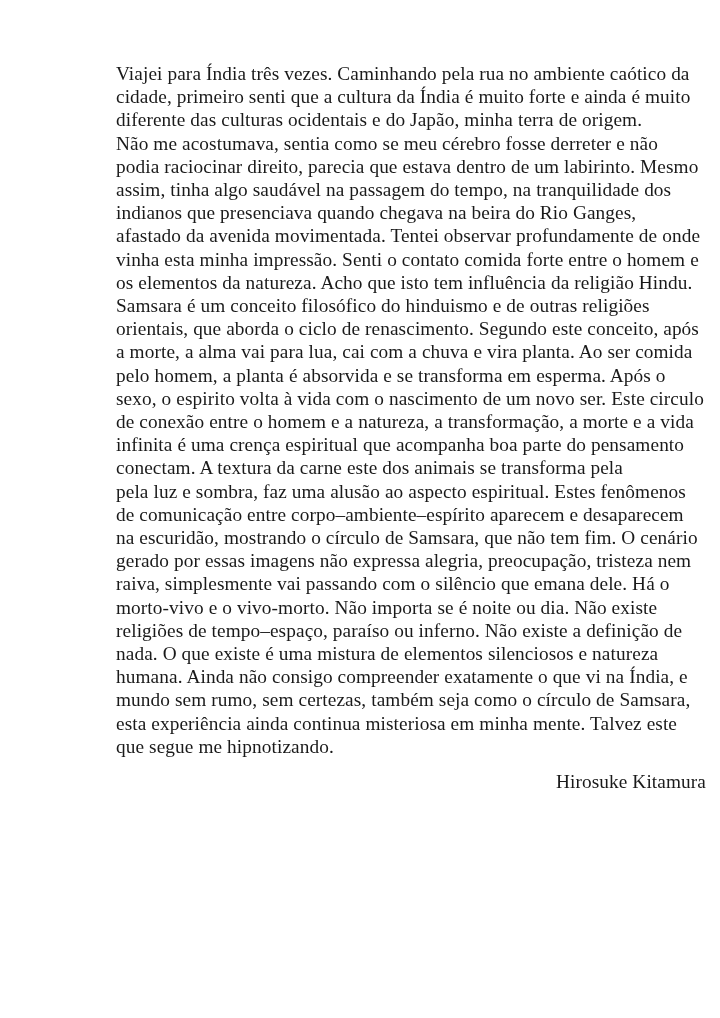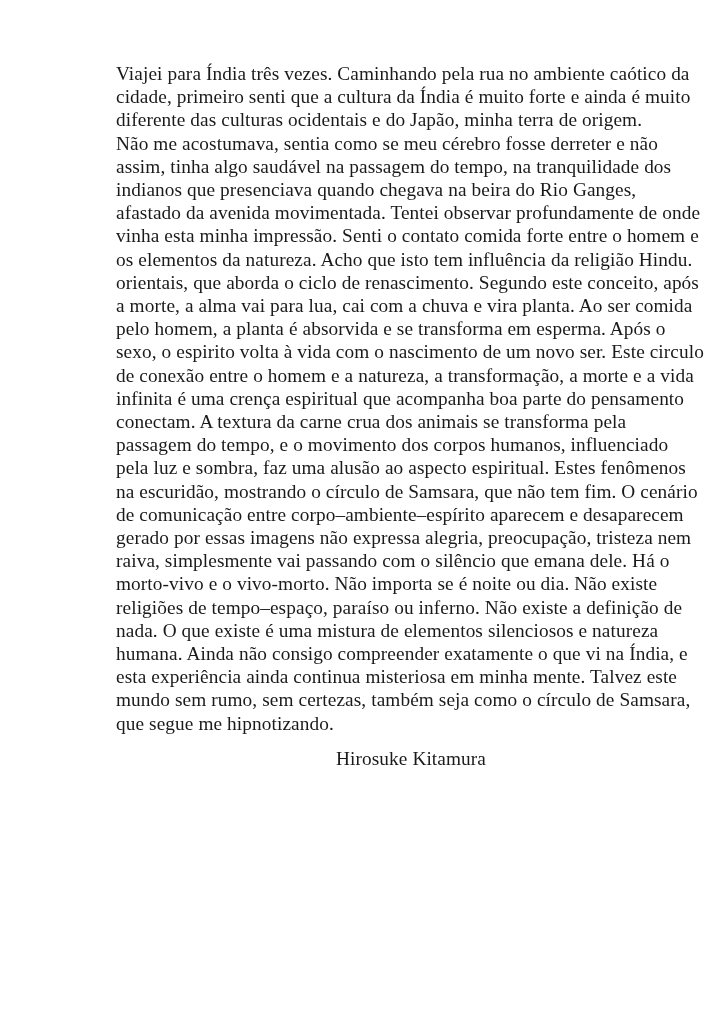--- a/index.html
+++ b/index.html
@@ -23,55 +23,56 @@
     width: 590px;
     font-size: 19.3px;
     line-height: 23.2px;
     letter-spacing: 0.1px;
   }
   .line {
     white-space: nowrap;
   }
   .signature {
     margin-top: 12px;
-    text-align: center;
+    text-align: right;
     white-space: nowrap;
   }
 </style>
 </head>
 <body>
 
 <div class="page" style="background: rgb(255, 255, 255); color: rgb(26, 26, 26);">
   <div class="text-block">
     <div>
         <div class="line">Viajei para Índia três vezes. Caminhando pela rua no ambiente caótico da</div>
         <div class="line">cidade, primeiro senti que a cultura da Índia é muito forte e ainda é muito</div>
         <div class="line">diferente das culturas ocidentais e do Japão, minha terra de origem.</div>
         <div class="line">Não me acostumava, sentia como se meu cérebro fosse derreter e não</div>
+        <div class="line">podia raciocinar direito, parecia que estava dentro de um labirinto. Mesmo</div>
         <div class="line">assim, tinha algo saudável na passagem do tempo, na tranquilidade dos</div>
         <div class="line">indianos que presenciava quando chegava na beira do Rio Ganges,</div>
         <div class="line">afastado da avenida movimentada. Tentei observar profundamente de onde</div>
         <div class="line">vinha esta minha impressão. Senti o contato comida forte entre o homem e</div>
         <div class="line">os elementos da natureza. Acho que isto tem influência da religião Hindu.</div>
+        <div class="line">Samsara é um conceito filosófico do hinduismo e de outras religiões</div>
         <div class="line">orientais, que aborda o ciclo de renascimento. Segundo este conceito, após</div>
         <div class="line">a morte, a alma vai para lua, cai com a chuva e vira planta. Ao ser comida</div>
         <div class="line">pelo homem, a planta é absorvida e se transforma em esperma. Após o</div>
         <div class="line">sexo, o espirito volta à vida com o nascimento de um novo ser. Este circulo</div>
         <div class="line">de conexão entre o homem e a natureza, a transformação, a morte e a vida</div>
         <div class="line">infinita é uma crença espiritual que acompanha boa parte do pensamento</div>
-        <div class="line">conectam. A textura da carne crua dos animais se transforma pela</div>
-        <div class="line">passagem do tempo, e o movimento dos corpos humanos, influenciado</div>
+        <div class="line">conectam. A textura da carne este dos animais se transforma pela</div>
         <div class="line">pela luz e sombra, faz uma alusão ao aspecto espiritual. Estes fenômenos</div>
+        <div class="line">de comunicação entre corpo–ambiente–espírito aparecem e desaparecem</div>
         <div class="line">na escuridão, mostrando o círculo de Samsara, que não tem fim. O cenário</div>
-        <div class="line">de comunicação entre corpo–ambiente–espírito aparecem e desaparecem</div>
         <div class="line">gerado por essas imagens não expressa alegria, preocupação, tristeza nem</div>
         <div class="line">raiva, simplesmente vai passando com o silêncio que emana dele. Há o</div>
         <div class="line">morto-vivo e o vivo-morto. Não importa se é noite ou dia. Não existe</div>
         <div class="line">religiões de tempo–espaço, paraíso ou inferno. Não existe a definição de</div>
         <div class="line">nada. O que existe é uma mistura de elementos silenciosos e natureza</div>
         <div class="line">humana. Ainda não consigo compreender exatamente o que vi na Índia, e</div>
+        <div class="line">mundo sem rumo, sem certezas, também seja como o círculo de Samsara,</div>
         <div class="line">esta experiência ainda continua misteriosa em minha mente. Talvez este</div>
-        <div class="line">mundo sem rumo, sem certezas, também seja como o círculo de Samsara,</div>
         <div class="line">que segue me hipnotizando.</div>
       </div>
     <div class="signature">Hirosuke Kitamura</div>
   </div>
 </div>
 
 </body></html>

